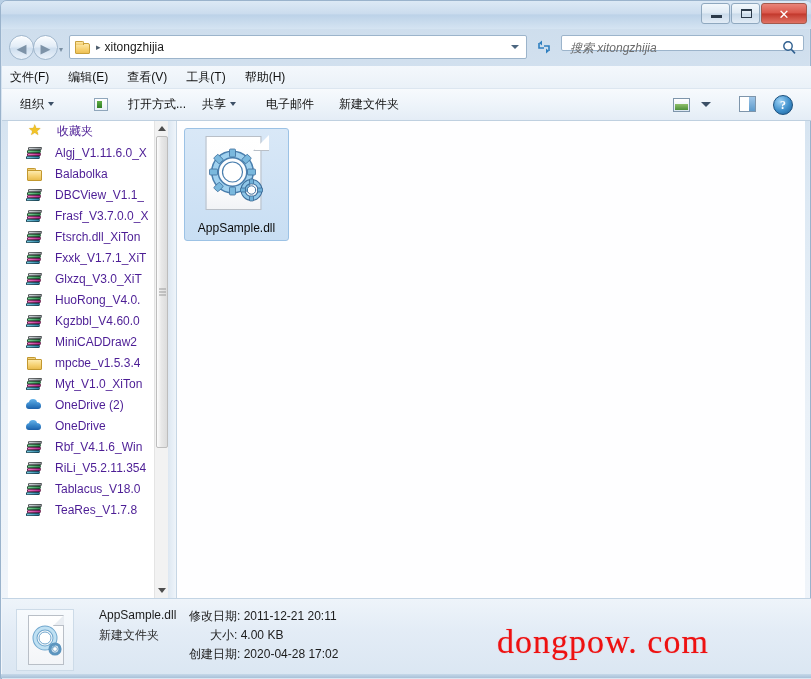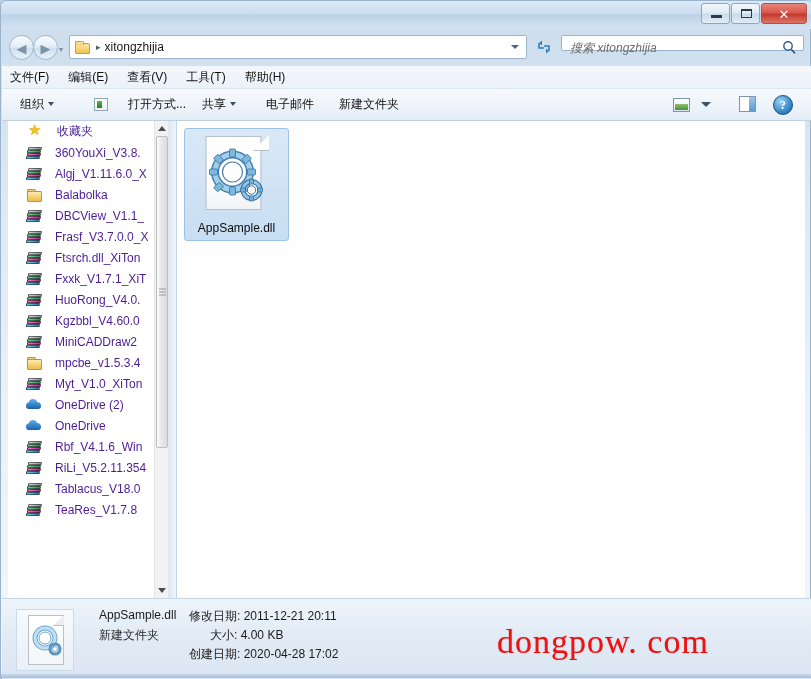--- a/index.html
+++ b/index.html
@@ -696,29 +696,20 @@
           <span class="nav-label">收藏夹</span>
         </div>
 
         <div class="nav-row">
           <span class="ico-rar">
               <i></i>
               <i></i>
               <i></i>
               <i></i>
             </span>
-          <span class="nav-label">360YouXi_V3.8.</span>
-        </div>
-        <div class="nav-row">
-          <span class="ico-rar">
-              <i></i>
-              <i></i>
-              <i></i>
-              <i></i>
-            </span>
           <span class="nav-label">Algj_V1.11.6.0_X</span>
         </div>
         <div class="nav-row">
           <span class="ico-folder"></span>
           <span class="nav-label">Balabolka</span>
         </div>
         <div class="nav-row">
           <span class="ico-rar">
               <i></i>
               <i></i>
@@ -746,20 +737,29 @@
           <span class="nav-label">Ftsrch.dll_XiTon</span>
         </div>
         <div class="nav-row">
           <span class="ico-rar">
               <i></i>
               <i></i>
               <i></i>
               <i></i>
             </span>
           <span class="nav-label">Fxxk_V1.7.1_XiT</span>
+        </div>
+        <div class="nav-row">
+          <span class="ico-rar">
+              <i></i>
+              <i></i>
+              <i></i>
+              <i></i>
+            </span>
+          <span class="nav-label">Glxzq_V3.0_XiT</span>
         </div>
         <div class="nav-row">
           <span class="ico-rar">
               <i></i>
               <i></i>
               <i></i>
               <i></i>
             </span>
           <span class="nav-label">HuoRong_V4.0.</span>
         </div>

